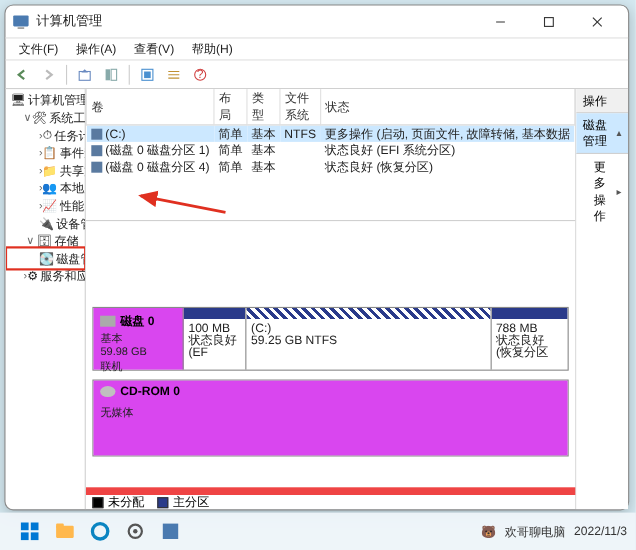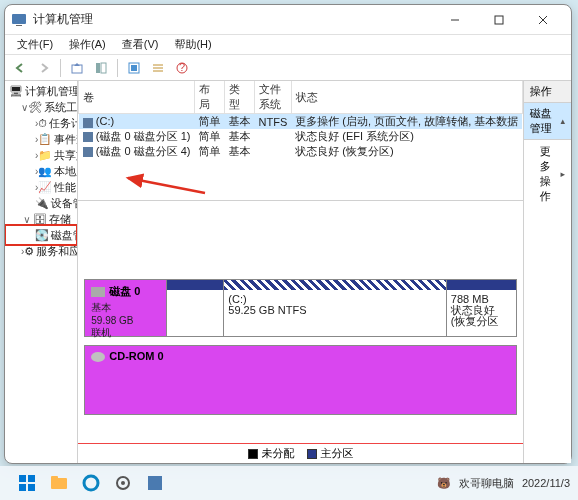--- a/index.html
+++ b/index.html
@@ -48,21 +48,21 @@
 .disk-info .dline { font-size: 10px; color: #222; }
 .disk-info .dic { display: inline-block; width: 14px; height: 10px; background: #aaa; margin-right: 4px; vertical-align: middle; }
 .disk-parts { flex: 1; display: flex; }
 .part { border-left: 1px solid #888; padding: 2px 4px; overflow: hidden; position: relative; }
 .part:first-child { border-left: none; }
 .part .pbar { position: absolute; top: 0; left: 0; right: 0; height: 10px; background: #2a3a8a; }
 .part .pbar.hatched { background: repeating-linear-gradient(45deg,#2a3a8a,#2a3a8a 3px,#fff 3px,#fff 6px); }
 .part .ptxt { margin-top: 12px; font-size: 10px; line-height: 11px; color: #222; }
 .part .pname { font-weight: normal; }
 
-.legend { height: 20px; padding: 2px 6px; border-top: 1px solid #ef4444; display: flex; align-items: center; gap: 12px; justify-content: center; }
+.legend { height: 20px; padding: 2px 6px; border-top: 7px solid #ef4444; display: flex; align-items: center; gap: 12px; }
 .legend .lg { display: flex; align-items: center; gap: 4px; font-size: 10px; }
 .legend .sw { width: 10px; height: 10px; border: 1px solid #333; }
 .legend .sw.blk { background: #000; }
 .legend .sw.blu { background: #2a3a8a; }
 
 .actions { width: 85px; background: #fff; display: flex; flex-direction: column; }
 .actions .hdr { background: #f0f0f0; border-bottom: 1px solid #d0d0d0; padding: 3px 6px; font-size: 11px; }
 .actions .sel { background: #cce8ff; padding: 3px 6px; border-bottom: 1px solid #d0d0d0; display: flex; justify-content: space-between; align-items: center; }
 .actions .act { padding: 4px 6px 4px 16px; display: flex; justify-content: space-between; align-items: center; }
 .chev { font-size: 9px; color: #555; }
@@ -266,20 +266,24 @@
         <div class="disk-row">
           <div class="disk-info">
             <div class="dname"><span class="dic"></span><span>磁盘 0</span></div>
             <div class="dline">基本</div>
             <div class="dline">59.98 GB</div>
             <div class="dline">联机</div>
           </div>
           <div class="disk-parts">
             <div class="part" style="flex:0 0 56px">
               <div class="pbar"></div>
+              <div class="ptxt">
+                  <div>100 MB</div>
+                  <div>状态良好 (EF</div>
+                </div>
             </div>
             <div class="part" style="flex:1">
               <div class="pbar hatched"></div>
               <div class="ptxt">
                   <div class="pname">(C:)</div>
                   <div>59.25 GB NTFS</div>
                 </div>
             </div>
             <div class="part" style="flex:0 0 70px">
               <div class="pbar"></div>
@@ -287,20 +291,21 @@
                   <div>788 MB</div>
                   <div>状态良好 (恢复分区</div>
                 </div>
             </div>
           </div>
         </div>
 
         <div class="disk-row" style="height:70px">
           <div class="disk-info" style="border-right:none;width:100%">
             <div class="dname"><span class="dic" style="background:#c0c0c0;border-radius:50%"></span><span>CD-ROM 0</span></div>
+            <div class="dline" style="margin-top:6px">无媒体</div>
           </div>
         </div>
       </div>
 
       <div class="legend">
         <div class="lg">
             <span class="sw blk"></span>
             <span>未分配</span>
           </div>
         <div class="lg">

